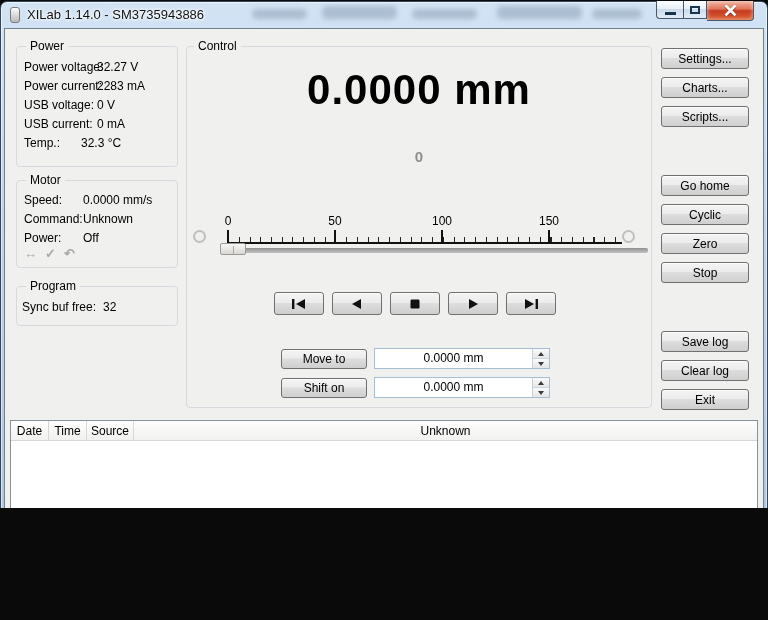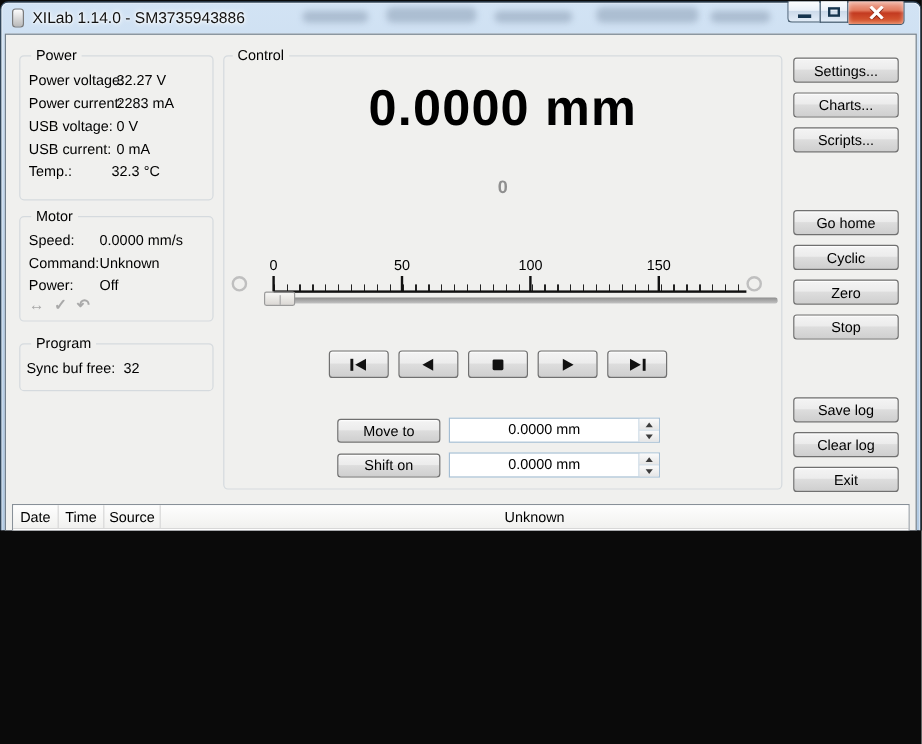--- a/index.html
+++ b/index.html
@@ -1,17 +1,17 @@
 <!DOCTYPE html>
 <html><head>
 <meta charset="utf-8">
 <style>
   html,body{margin:0;padding:0;background:#0a0a0a;}
   *{box-sizing:border-box;}
-  .screen{position:relative;width:768px;height:442px;background:#0a0a0a;overflow:hidden;
+  .screen{position:relative;width:768px;height:508px;background:#0a0a0a;overflow:hidden;
           font-family:"Liberation Sans",sans-serif;color:#000;}
   
   .frame{position:absolute;left:0;top:1px;width:768px;height:614px;border-radius:7px 7px 4px 4px;
          background:linear-gradient(180deg,#d2e3f4 0%,#bcd2e9 40%,#a9c4de 100%);
          border:1px solid #31465a;box-shadow:inset 0 0 0 1px rgba(255,255,255,.55);}
   .client{position:absolute;left:4px;top:28px;width:760px;height:582px;background:#f0f0ee;
           border:1px solid #74818d;}
   
   .titlebar{position:absolute;left:0;top:1px;width:768px;height:27px;}
   .smudge{position:absolute;border-radius:5px;background:rgba(92,112,136,.32);filter:blur(2.5px);}
@@ -128,21 +128,21 @@
   <div class="gbox" style="left:16px;top:46px;width:162px;height:121px;"></div>
   <span class="kv" style="left:24px;top:60px;">Power voltage:</span>
   <span class="kv" style="left:97px;top:60px;">32.27 V</span>
   <span class="kv" style="left:24px;top:79px;">Power current:</span>
   <span class="kv" style="left:97px;top:79px;">2283 mA</span>
   <span class="kv" style="left:24px;top:98px;">USB voltage:</span>
   <span class="kv" style="left:97px;top:98px;">0 V</span>
   <span class="kv" style="left:24px;top:117px;">USB current:</span>
   <span class="kv" style="left:97px;top:117px;">0 mA</span>
   <span class="kv" style="left:24px;top:136px;">Temp.:</span>
-  <span class="kv" style="left:93px;top:136px;text-align:center;">32.3 °C</span>
+  <span class="kv" style="left:81px;top:136px;text-align:center;">32.3 °C</span>
 
   <span class="gbox-label" style="left:26px;top:173px;">Motor</span>
   <div class="gbox" style="left:16px;top:180px;width:162px;height:88px;"></div>
   <span class="kv" style="left:24px;top:193px;">Speed:</span>
   <span class="kv" style="left:83px;top:193px;">0.0000 mm/s</span>
   <span class="kv" style="left:24px;top:212px;">Command:</span>
   <span class="kv" style="left:83px;top:212px;">Unknown</span>
   <span class="kv" style="left:24px;top:231px;">Power:</span>
   <span class="kv" style="left:83px;top:231px;">Off</span>
   <div class="kv" style="left:24px;top:246px;">

